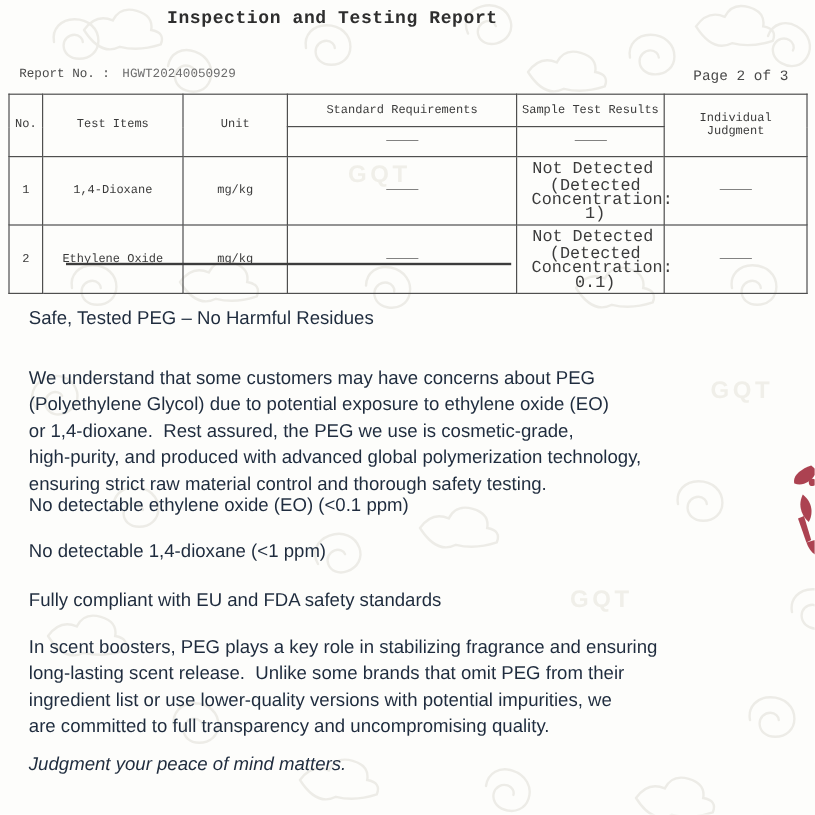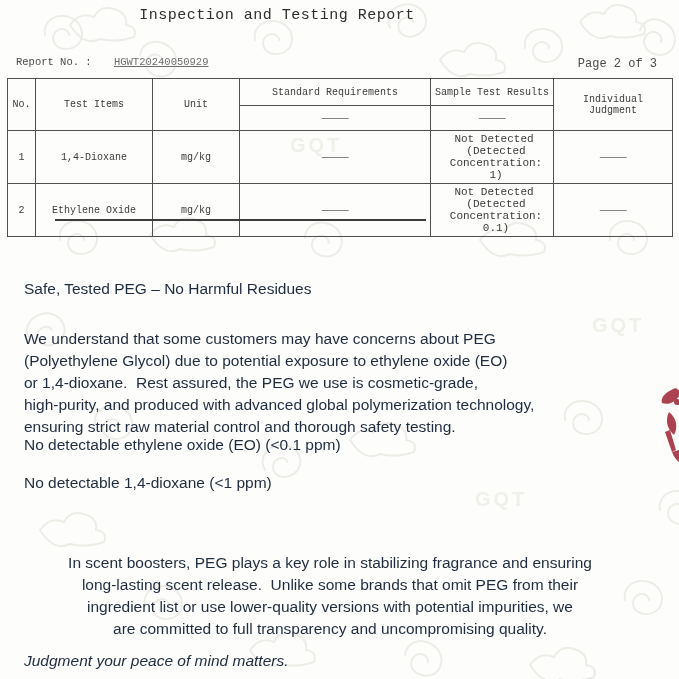--- a/index.html
+++ b/index.html
@@ -12,29 +12,29 @@
     font-family:"Liberation Sans", sans-serif;
   }
   .bg { position:absolute; top:0; left:0; z-index:0; }
   .layer { position:absolute; z-index:1; }
 
   
   .title {
     top:7px; left:0; width:554px;
     text-align:center;
     font-family:"Liberation Mono", monospace;
-    font-size:15px; font-weight:normal; color:#2e2e2e;
+    font-size:15px; font-weight:bold; color:#2e2e2e;
     letter-spacing:0.5px;
   }
   .report-line {
     top:56px; left:16px;
     font-family:"Liberation Mono", monospace;
     font-size:10.5px; color:#4a4a4a;
   }
-  .report-line .value { color:#6d6d6d; margin-left:16px;text-decoration:underline; }
+  .report-line .value { color:#6d6d6d; margin-left:4px; }
   .page-indicator {
     top:57px; right:22px;
     font-family:"Liberation Mono", monospace;
     font-size:12px; color:#4a4a4a;margin-left:16px;
   }
 
   
   .tbl-wrap { top:78px; left:7px; width:665px; }
   table {
     width:665px; table-layout:fixed;
@@ -51,45 +51,44 @@
   table { border:1.5px solid #444; }
   thead tr.h1 th { height:27px; }
   thead tr.h2 th { height:25px; }
   tbody tr { height:40px; }
   .dash {
     display:inline-block;
     transform:scaleX(4);
     color:#5a5a5a;
     font-size:11px;
   }
-  td.result { font-size:11px; padding:2px 4px 2px 8px; }
+  td.result { font-size:14px; padding:2px 4px 2px 8px; }
   td.result .r1 { text-align:center; }
   td.result .r2 { text-align:center; padding-left:4px; line-height:12px; }
 
   .table-underline {
     top:219px; left:55px;
     width:371px; height:2px;
     background:#3c3c3c;
   }
 
   
   .copy {
     left:24px; width:612px;
     color:#1f2c3e;
     font-size:15.5px;
     line-height:22px;
     white-space:pre-wrap;
-    margin-top:23px;
   }
   .heading  { top:255px; }
   .para1    { top:305px; }
   .point1   { top:411px; }
   .point2   { top:449px; }
   .point3   { top:490px; }
-  .para2    { top:529px;text-align:center; }
+  .para2    { top:529px; }
   .closing  { top:627px; font-style:italic; }
 </style>
 </head>
 <body>
 
 <div class="page">
 
   <svg class="bg" width="679" height="679" viewBox="0 0 679 679">
     <defs>
       <g id="swirl">
@@ -206,19 +205,20 @@
   <div class="layer table-underline"></div>
 
   <div class="layer copy heading">Safe, Tested PEG – No Harmful Residues</div>
   <div class="layer copy para1">We understand that some customers may have concerns about PEG
 (Polyethylene Glycol) due to potential exposure to ethylene oxide (EO)
 or 1,4-dioxane.  Rest assured, the PEG we use is cosmetic-grade,
 high-purity, and produced with advanced global polymerization technology,
 ensuring strict raw material control and thorough safety testing.</div>
   <div class="layer copy point1">No detectable ethylene oxide (EO) (&lt;0.1 ppm)</div>
   <div class="layer copy point2">No detectable 1,4-dioxane (&lt;1 ppm)</div>
+  <div class="layer copy point3">Fully compliant with EU and FDA safety standards</div>
   <div class="layer copy para2">In scent boosters, PEG plays a key role in stabilizing fragrance and ensuring
 long-lasting scent release.  Unlike some brands that omit PEG from their
 ingredient list or use lower-quality versions with potential impurities, we
 are committed to full transparency and uncompromising quality.</div>
   <div class="layer copy closing">Judgment your peace of mind matters.</div>
 
 </div>
 
 </body></html>

